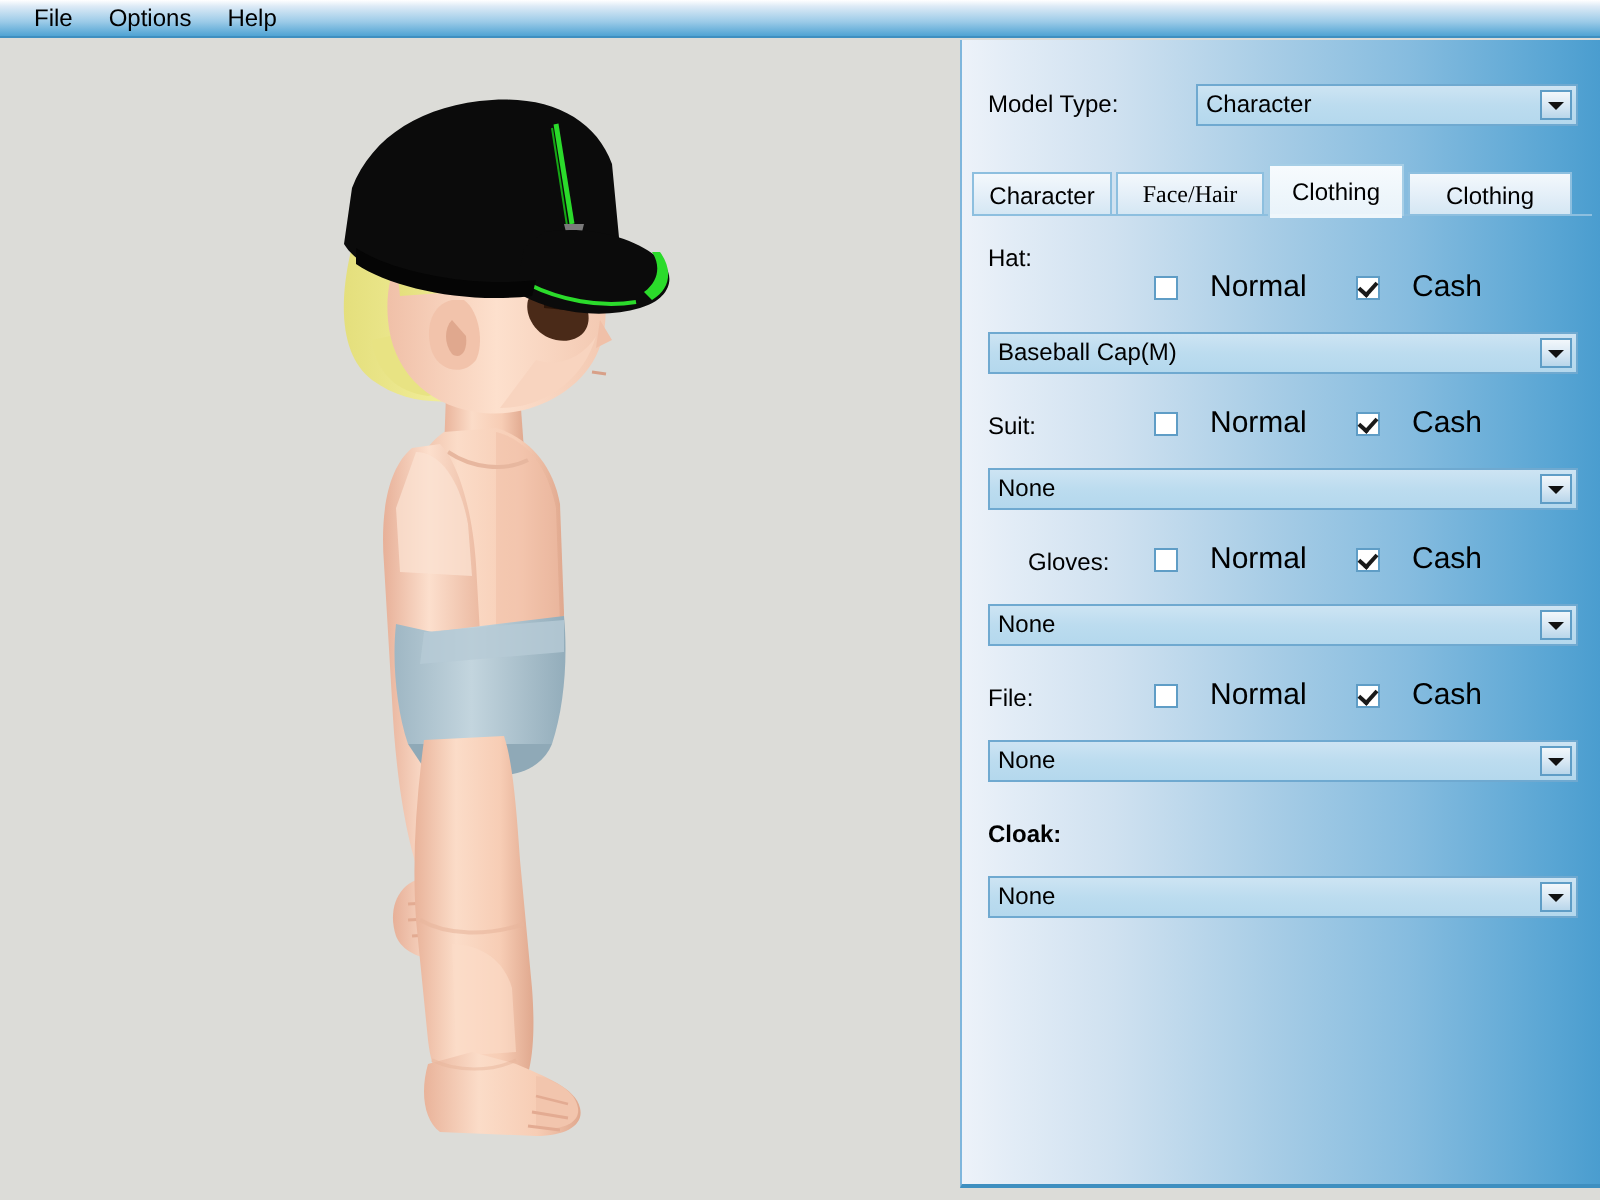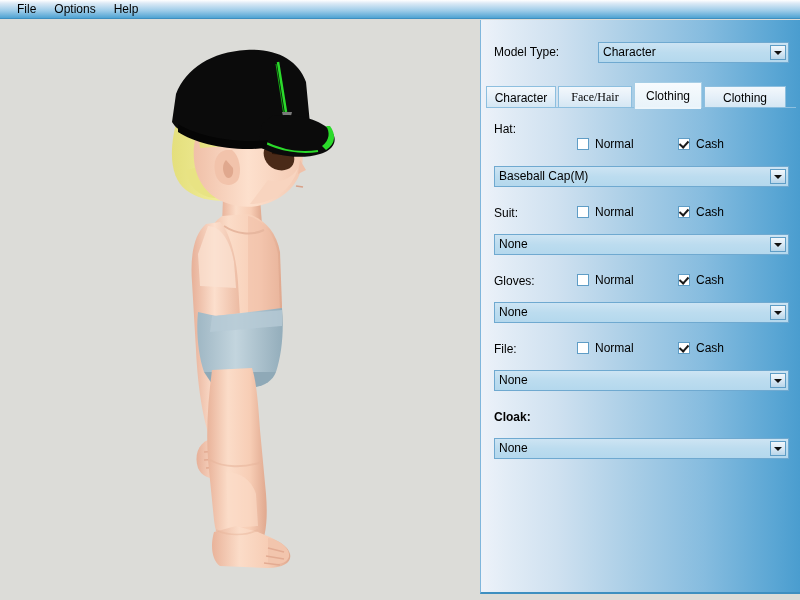--- a/index.html
+++ b/index.html
@@ -154,22 +154,23 @@
     position: absolute;
     left: 13px;
     font-size: 12px;
     color: #000;
     white-space: nowrap;
   }
   .cbgroup {
     position: absolute;
     display: flex;
     align-items: center;
-    font-size: 12px;
+    font-size: 15px;
     color: #000;
+    gap: 10px;
   }
   .cbox {
     width: 12px; height: 12px;
     background: #ffffff;
     border: 1px solid #5f9dc6;
     box-sizing: border-box;
     position: relative;
     margin-right: 6px;
     display: inline-block;
     vertical-align: middle;
@@ -364,21 +365,21 @@
       <span class="cbox checked"></span>
       <span class="cb-label">Cash</span>
     </div>
     <div class="combo row-combo" style="top:214px;">
       <span class="combo-text">None</span>
       <span class="combo-btn">
           <i></i>
         </span>
     </div>
 
-    <span class="field-label" style="top:254px;">Gloves:</span>
+    <span class="field-label" style="top:254px;margin-left:20px;">Gloves:</span>
     <div class="cbgroup" style="left:96px; top:254px;">
       <span class="cbox"></span>
       <span class="cb-label">Normal</span>
     </div>
     <div class="cbgroup" style="left:197px; top:254px;">
       <span class="cbox checked"></span>
       <span class="cb-label">Cash</span>
     </div>
     <div class="combo row-combo" style="top:282px;">
       <span class="combo-text">None</span>

